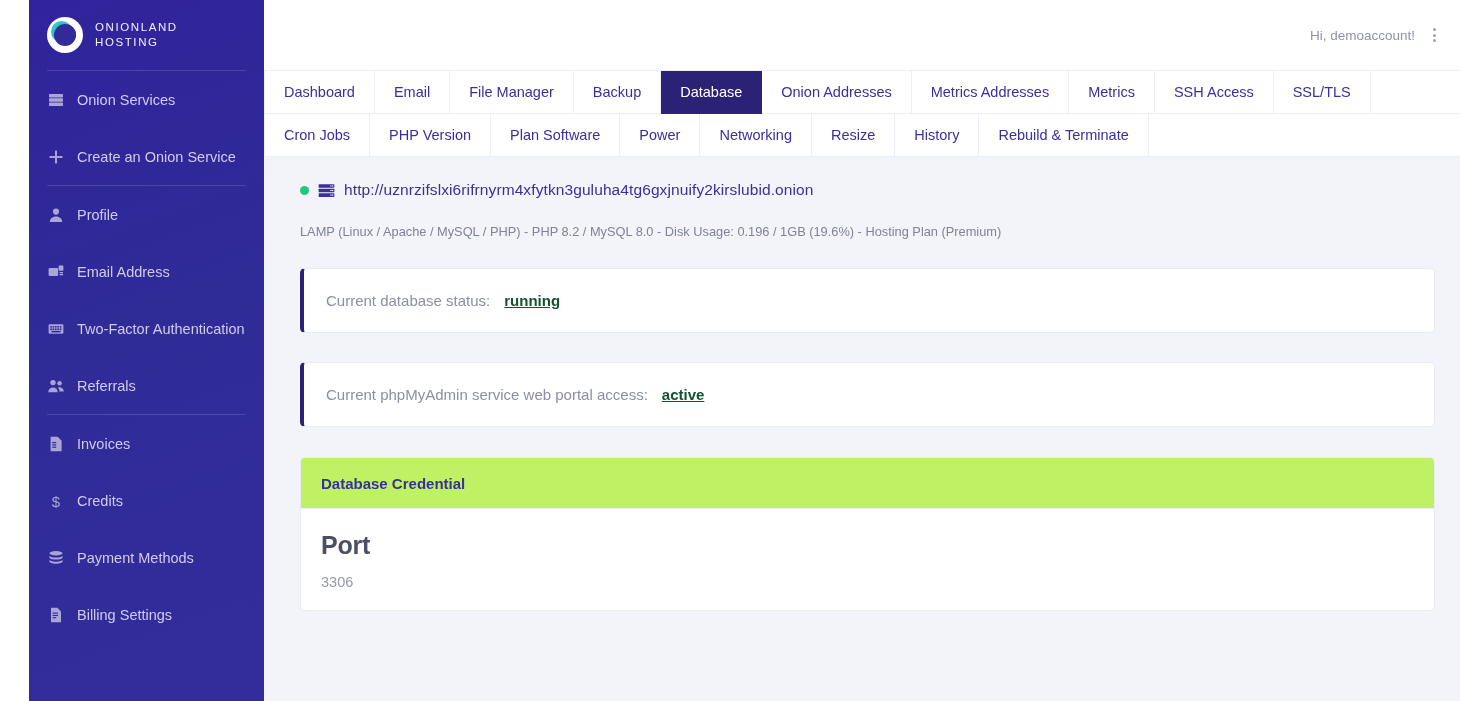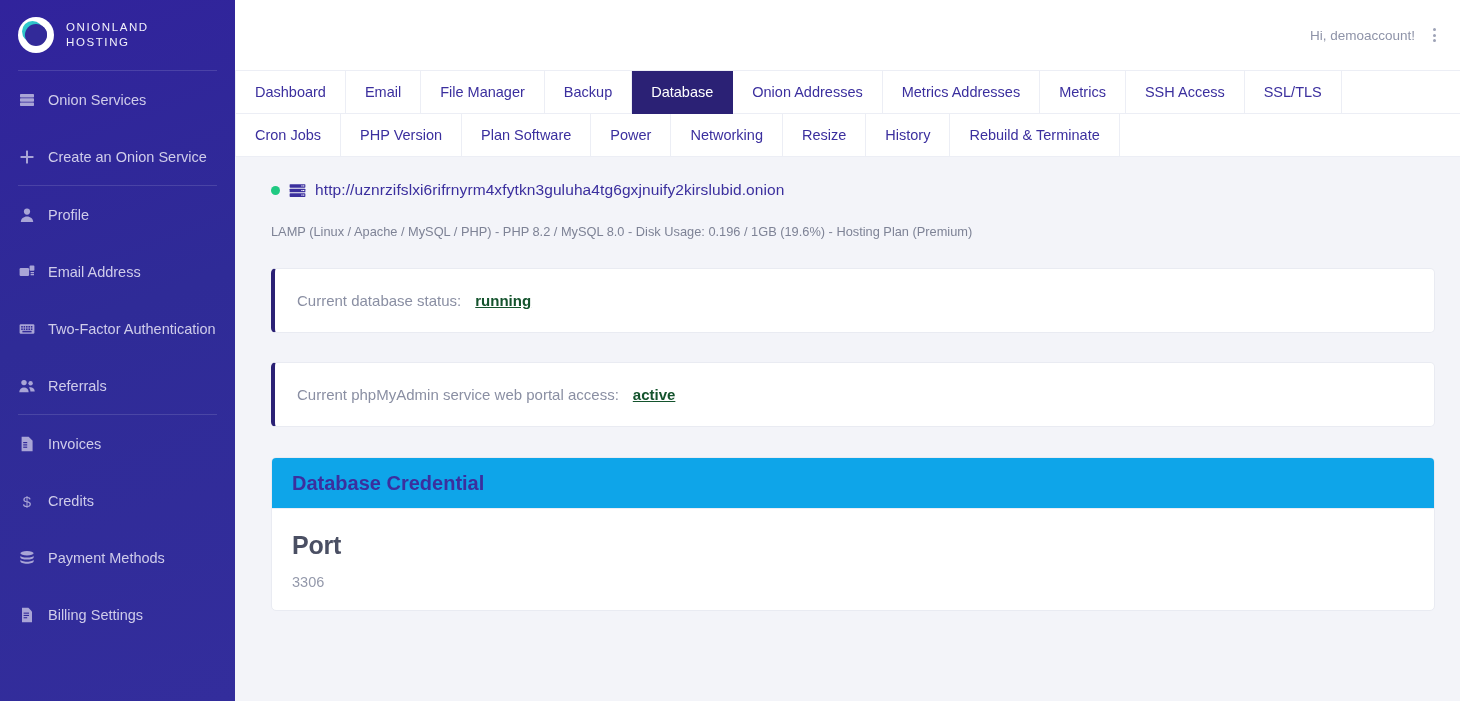--- a/index.html
+++ b/index.html
@@ -12,20 +12,21 @@
   .app { display: flex; width: 1460px; height: 701px; }
 
   
   .sidebar {
     width: 235px; min-width: 235px; height: 701px;
     background: linear-gradient(160deg, #31239c 0%, #2f2b97 45%, #332d9c 100%);
     background-color: #322a99;
     color: #d8d6ef;
     position: relative;
     overflow: hidden;
+    margin-left: 29px;
   }
   .brand {
     display: flex; align-items: center;
     gap: 12px;
     padding: 14px 0 14px 18px;
     height: 70px;
   }
   .logo-mark {
     width: 36px; height: 36px; min-width: 36px;
     border-radius: 50%;
@@ -179,22 +180,22 @@
     background: #ffffff;
     border: 1px solid #e9ebf2;
     border-radius: 5px;
     overflow: hidden;
   }
   .card-head {
     height: 51px;
     display: flex; align-items: center;
     padding-left: 20px;
     border-bottom: 1px solid #eceef5;
-    background: #0ea5e9;
-    font-size: 20px;
+    background: #bef264;
+    font-size: 15px;
     font-weight: 700;
     color: #3b2f9e;
   }
   .card-body { padding: 22px 20px 20px 20px; }
   .fld-title {
     font-size: 25px; font-weight: 700; color: #4a4f63;
     letter-spacing: -0.2px;
   }
   .fld-value {
     margin-top: 14px;

